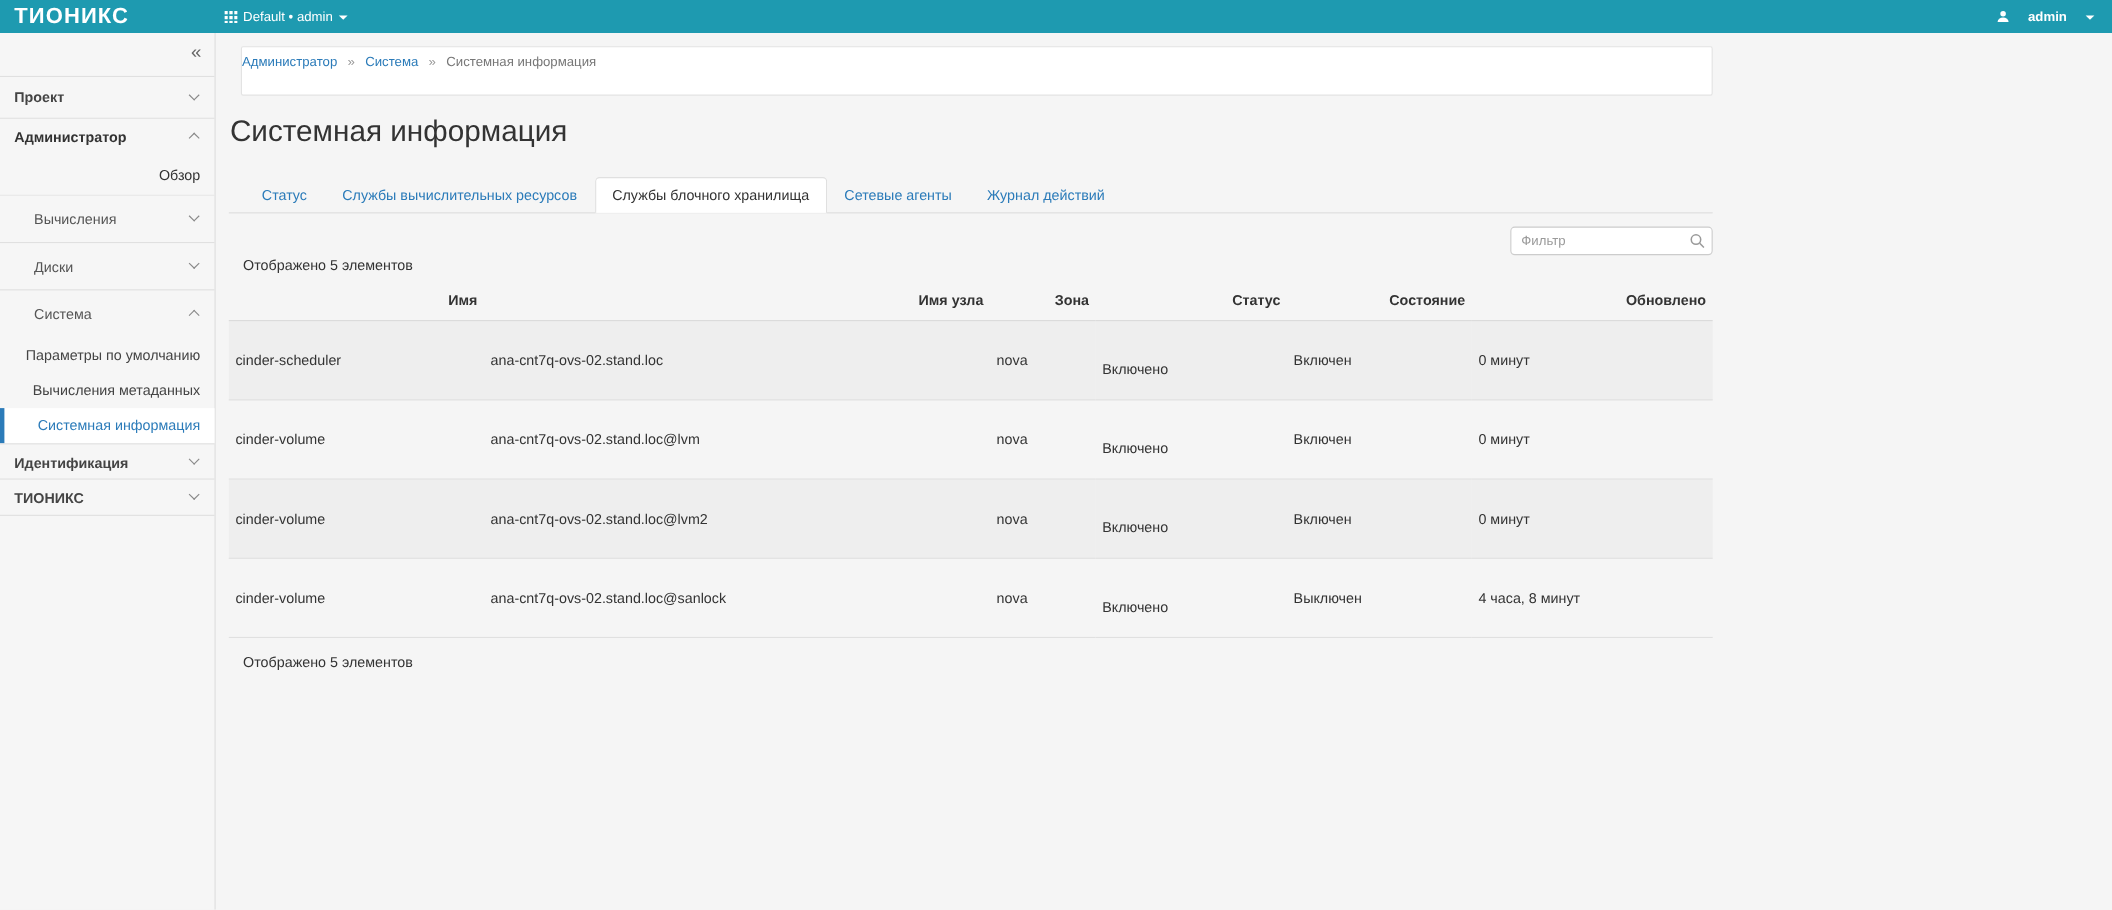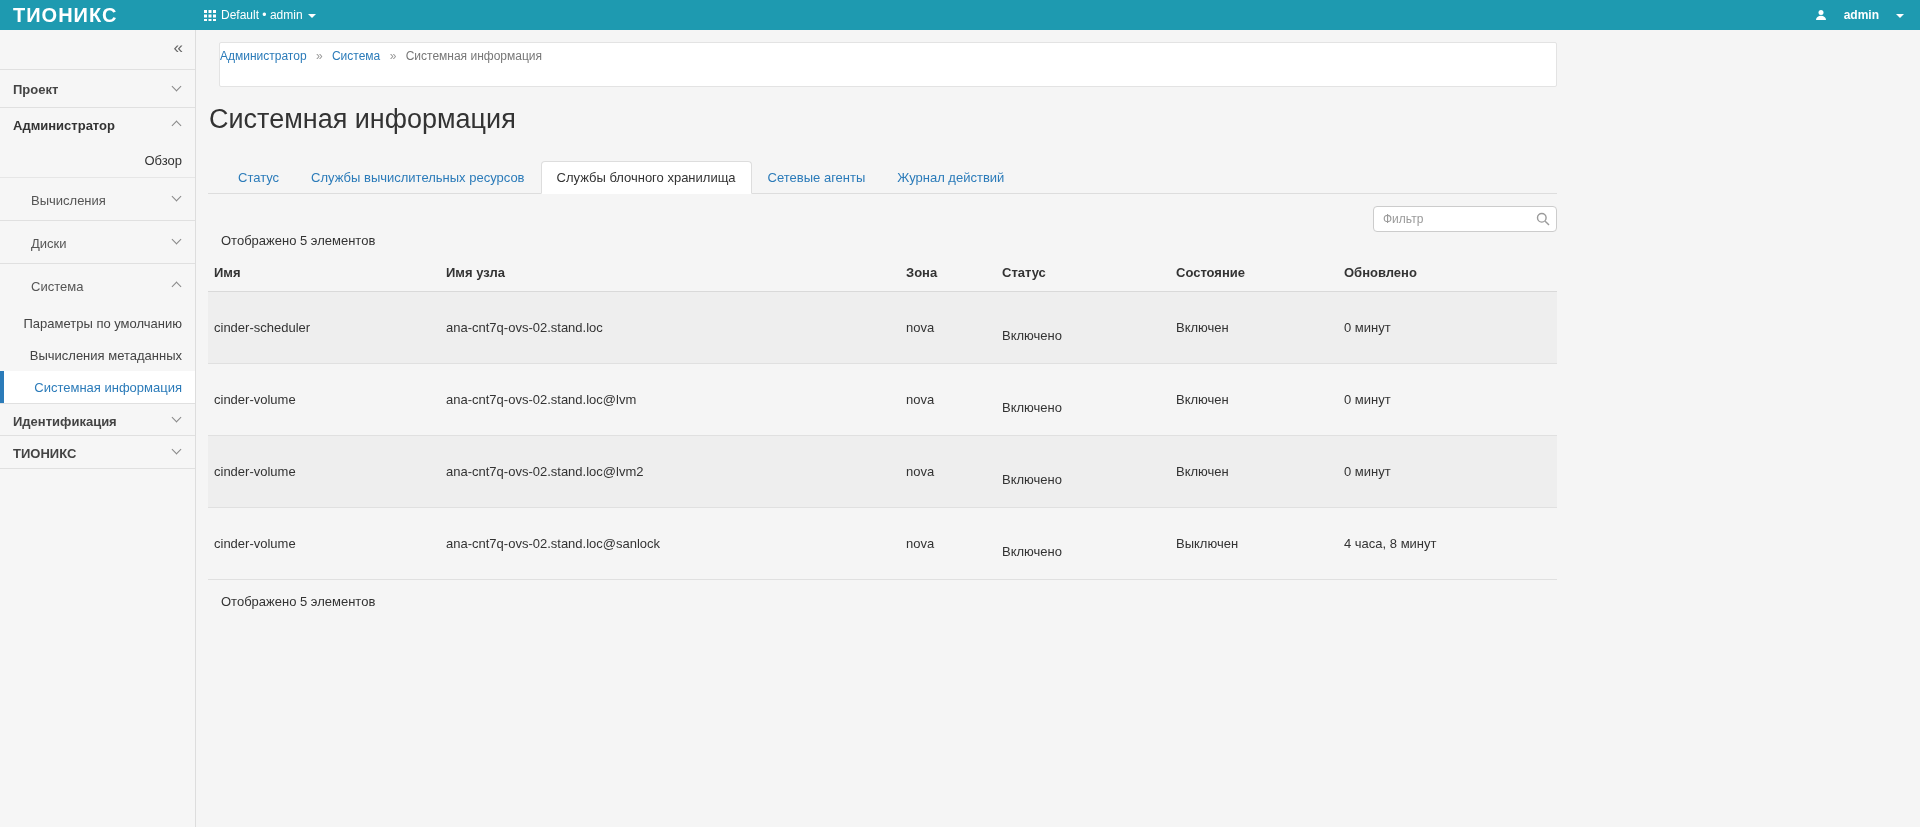--- a/index.html
+++ b/index.html
@@ -92,21 +92,21 @@
     font-size:12px; padding:0 26px 0 9px; color:#333; outline:none;
     font-family:"Liberation Sans","DejaVu Sans",sans-serif;
   }
   .filter-input::placeholder { color:#9a9a9a; }
   .search-btn { position:absolute; right:7px; top:6px; cursor:pointer; line-height:0; }
   .count-line { position:absolute; left:13px; bottom:2px; font-size:13px; color:#333; }
 
   
   table.services { width:100%; border-collapse:collapse; margin-top:4px; }
   table.services th {
-    text-align:left; font-size:13px; font-weight:bold; color:#333;
+    text-align:right; font-size:13px; font-weight:bold; color:#333;
     padding:11px 6px; border-bottom:1px solid #d9d9d9; cursor:pointer;
   }
   table.services td {
     font-size:13px; color:#333; padding:8px 6px; height:72px; vertical-align:middle;
     border-bottom:1px solid #e0e0e0;
   }
   table.services tbody tr:nth-child(odd) { background:#eeeeee; }
   .status-offset { display:inline-block; position:relative; top:8px; }
   .count-bottom { font-size:13px; color:#333; padding:14px 0 0 13px; }
 

